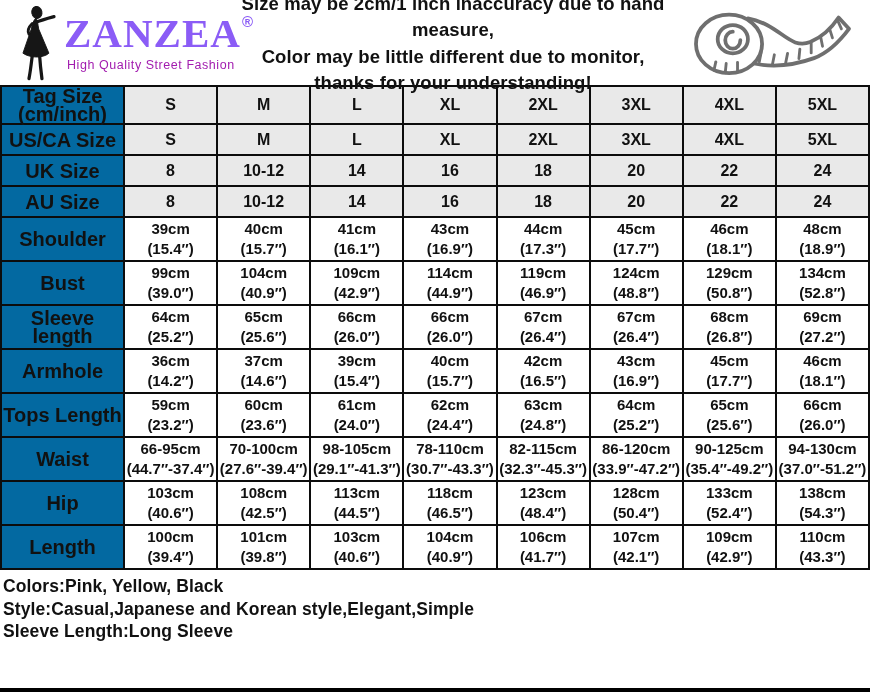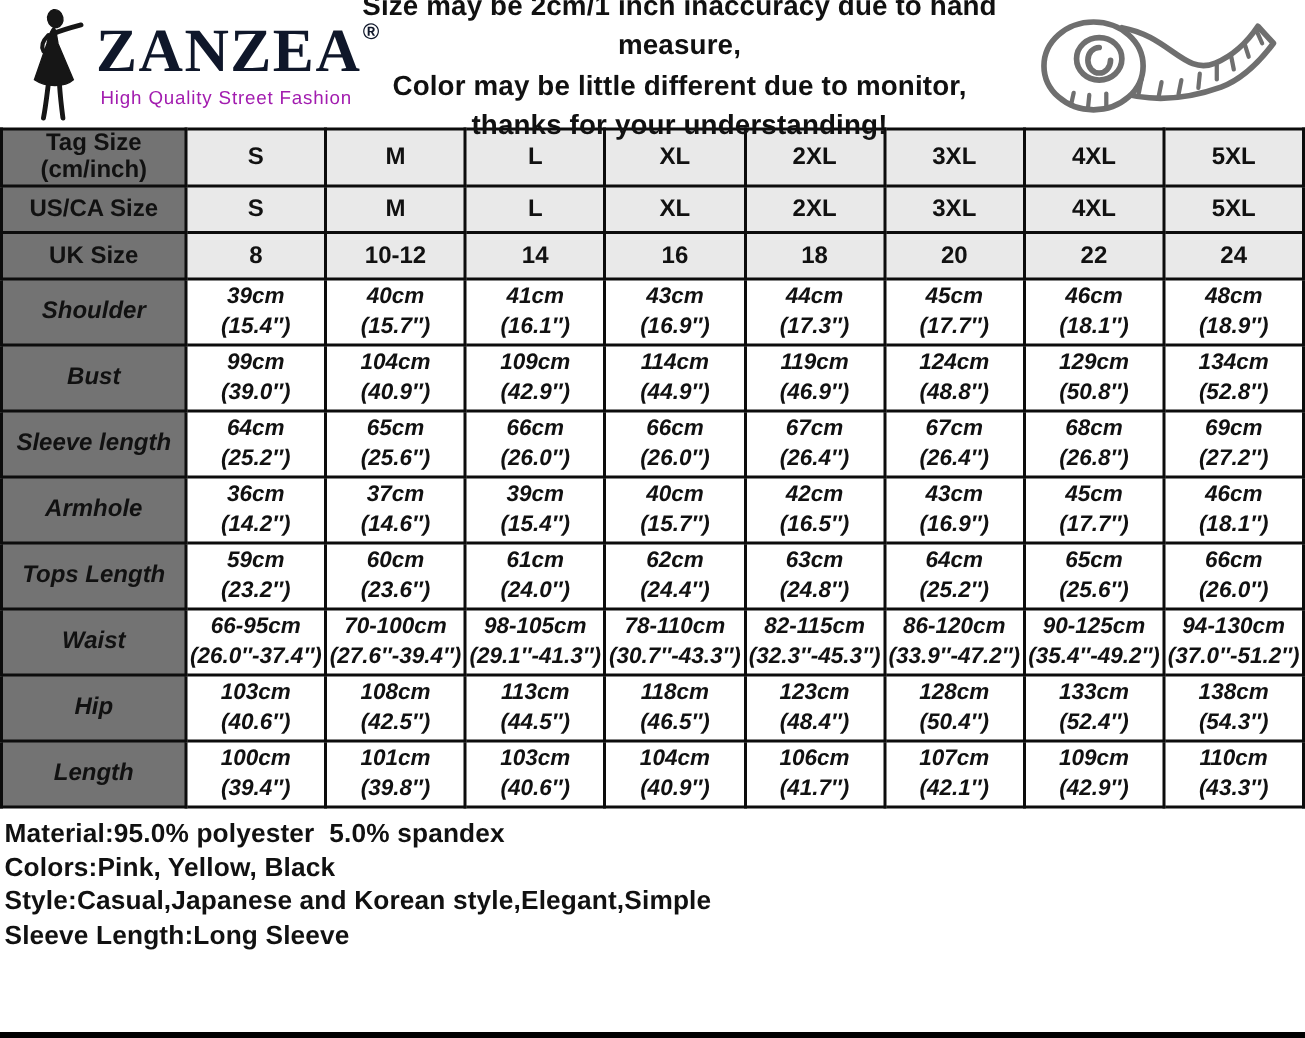--- a/index.html
+++ b/index.html
@@ -7,35 +7,35 @@
     width:870px; height:692px; box-sizing:border-box; overflow:hidden;
     font-family:"Liberation Sans","DejaVu Sans",sans-serif; color:#111;
     border-bottom:4px solid #000; background:#fff;
   }
   
   .header { height:85px; display:flex; align-items:center; }
   .logo { width:232px; display:flex; align-items:center; padding-left:8px; box-sizing:border-box; }
   .logo svg { flex:0 0 auto; }
   .logo-text { display:flex; flex-direction:column; margin-left:2px; }
   .brand-row { display:flex; align-items:flex-start; font-family:"Liberation Serif","DejaVu Serif",serif;
-               font-weight:700; font-size:41px; line-height:1; color:#0f172a; letter-spacing:1px; }
+               font-weight:700; font-size:41px; line-height:1; color:#8b5cf6; letter-spacing:1px; }
   .reg { font-size:15px; line-height:1; margin-top:1px; margin-left:1px; font-family:"Liberation Sans",sans-serif; }
   .tagline { font-size:12.5px; color:#a21caf; letter-spacing:0.55px; margin-top:4px; padding-left:3px; white-space:nowrap; }
   .disclaimer { flex:1; text-align:center; font-size:18.5px; font-weight:700; line-height:1.42; letter-spacing:0.1px; padding-top:2px; }
   .tape-wrap { width:196px; display:flex; justify-content:center; align-items:center; }
   
   table { width:870px; border-collapse:collapse; table-layout:fixed; }
   col.c-label { width:123px; }
   td { border:2px solid #0c0c0c; text-align:center; vertical-align:middle; padding:0; }
   tr.first { height:40px; }
   tr.hdr  { height:31px; }
   tr.hdr td { background:#e9e9e9; font-weight:700; font-size:16px; }
-  tr.data { height:44px;font-style:italic; }
+  tr.data { height:44px; }
   tr.data td { background:#ffffff; font-weight:600; font-size:15px; line-height:20px; }
-  table td.label { background:#737373; font-weight:700; font-size:16px; line-height:18px; }
+  table td.label { background:#0369a1; font-weight:700; font-size:20px; line-height:18px; }
   
   .footer { padding:5px 0 0 3px; }
   .footer > div { font-size:17.5px; font-weight:700; line-height:22.5px; white-space:pre-wrap; letter-spacing:0.1px; }
 </style>
 </head>
 <body>
 
 <div class="page">
 
   <header class="header">
@@ -127,20 +127,33 @@
           </td>
           <td>8</td>
           <td>10-12</td>
           <td>14</td>
           <td>16</td>
           <td>18</td>
           <td>20</td>
           <td>22</td>
           <td>24</td>
         </tr>
+        <tr class="hdr">
+          <td class="label">
+            <div>AU Size</div>
+          </td>
+          <td>8</td>
+          <td>10-12</td>
+          <td>14</td>
+          <td>16</td>
+          <td>18</td>
+          <td>20</td>
+          <td>22</td>
+          <td>24</td>
+        </tr>
         <tr class="data">
           <td class="label">
             <div>Shoulder</div>
           </td>
           <td>
             <div>39cm</div>
             <div>(15.4″)</div>
           </td>
           <td>
             <div>40cm</div>
@@ -318,21 +331,21 @@
             <div>66cm</div>
             <div>(26.0″)</div>
           </td>
         </tr>
         <tr class="data">
           <td class="label">
             <div>Waist</div>
           </td>
           <td>
             <div>66-95cm</div>
-            <div>(26.0″-37.4″)</div>
+            <div>(44.7″-37.4″)</div>
           </td>
           <td>
             <div>70-100cm</div>
             <div>(27.6″-39.4″)</div>
           </td>
           <td>
             <div>98-105cm</div>
             <div>(29.1″-41.3″)</div>
           </td>
           <td>
@@ -427,19 +440,18 @@
           </td>
           <td>
             <div>110cm</div>
             <div>(43.3″)</div>
           </td>
         </tr>
       </tbody>
   </table>
 
   <footer class="footer">
-      <div>Material:95.0% polyester  5.0% spandex</div>
       <div>Colors:Pink, Yellow, Black</div>
       <div>Style:Casual,Japanese and Korean style,Elegant,Simple</div>
       <div>Sleeve Length:Long Sleeve</div>
     </footer>
 
 </div>
 
 </body></html>

